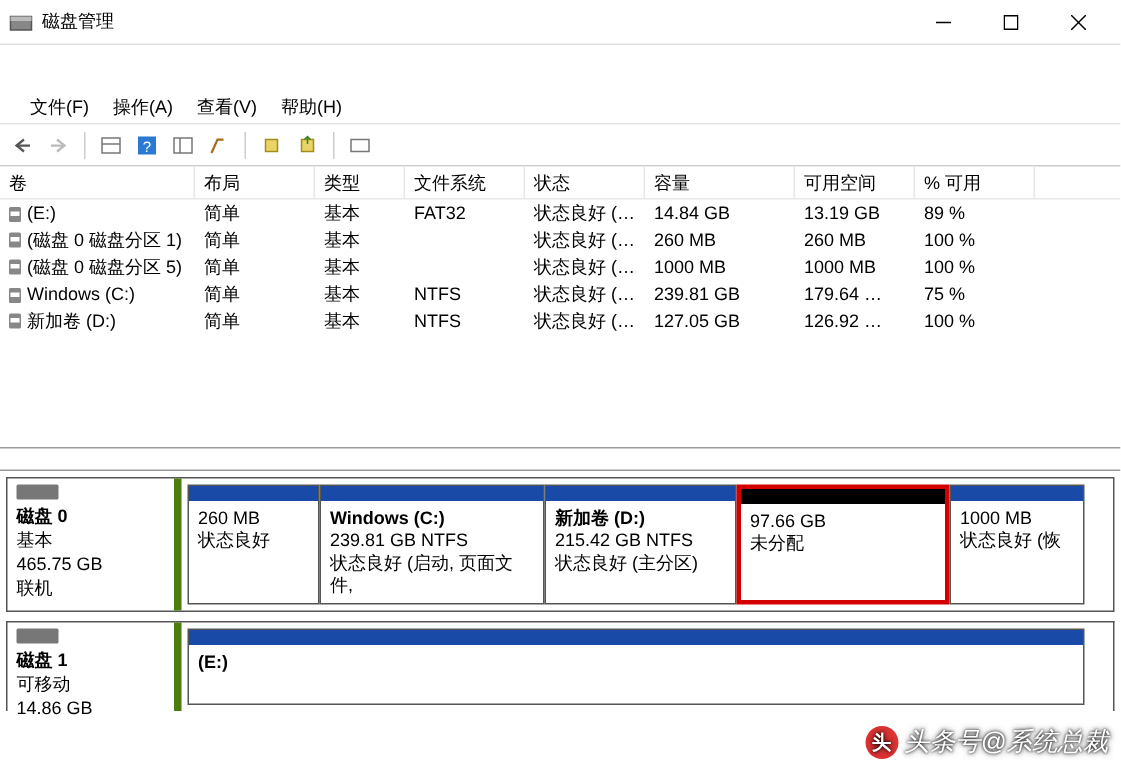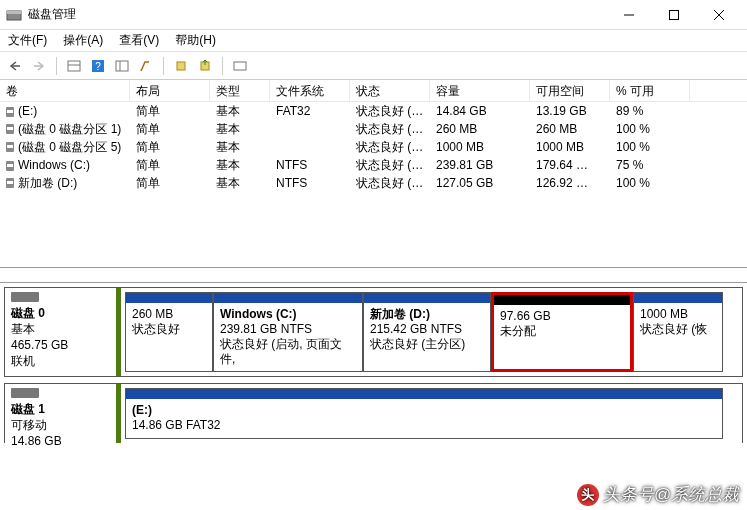--- a/index.html
+++ b/index.html
@@ -3,21 +3,21 @@
 <meta charset="utf-8">
 <style>
   * { box-sizing: border-box; margin: 0; padding: 0; font-family: "Microsoft YaHei", "Segoe UI", sans-serif; }
   body { width: 747px; height: 510px; background: #fff; font-size: 12px; overflow: hidden; position: relative; }
   .titlebar { height: 30px; display: flex; align-items: center; padding: 0 6px; border-bottom: 1px solid #ddd; }
   .titlebar .icon { width: 16px; height: 16px; margin-right: 6px; }
   .titlebar .title { flex: 1; font-size: 12px; }
   .titlebar .winbtns { display: flex; }
   .titlebar .winbtn { width: 45px; height: 29px; display: flex; align-items: center; justify-content: center; }
   .titlebar .winbtn svg { stroke:#000; stroke-width:1; }
-  .menubar { height: 22px; display: flex; align-items: center; padding: 0 0; border-bottom: 1px solid #e3e3e3; }
+  .menubar { height: 22px; display: flex; align-items: center; padding: 0 12px; border-bottom: 1px solid #e3e3e3; margin-top: 31px; }
   .menubar .menuitem { padding: 2px 8px; font-size: 12px; }
   .toolbar { height: 28px; display: flex; align-items: center; padding: 0 4px; border-bottom: 1px solid #ccc; gap:2px;}
   .toolbar .tbtn { width: 22px; height: 22px; display:flex; align-items:center; justify-content:center; border:1px solid transparent; }
   .toolbar .sep { width:1px; height:18px; background:#ccc; margin:0 4px; }
   .listview { width: 100%; }
   .listview .header { display:flex; height:22px; border-bottom:1px solid #e8e8e8; }
   .listview .header .col { padding:3px 6px; font-size:12px; border-right:1px solid #e8e8e8; background:#fff; position:relative; }
   .listview .row { display:flex; height:18px; align-items:center; }
   .listview .row .cell { padding:0 6px; font-size:12px; white-space:nowrap; overflow:hidden; }
   .col-vol { width:130px; } .col-layout{width:80px;} .col-type{width:60px;} .col-fs{width:80px;} .col-stat{width:80px;} .col-cap{width:100px;} .col-free{width:80px;} .col-pct{width:80px;}
@@ -261,21 +261,20 @@
       <span class="dicon"></span>
       <div class="dname">磁盘 1</div>
       <div>可移动</div>
       <div>14.86 GB</div>
     </div>
     <div class="partwrap" id="disk1parts">
         <div class="part" style="width: 598px;">
           <div class="bartop bar-blue"></div>
           <div class="inner">
             <div class="pname">(E:)</div>
-            <div>14.86 GB FAT32</div>
             <div></div>
           </div>
         </div>
       </div>
   </div>
 </div>
 
 <div class="watermark">
   <span class="logo">头</span>
   <span>头条号@系统总裁</span>

